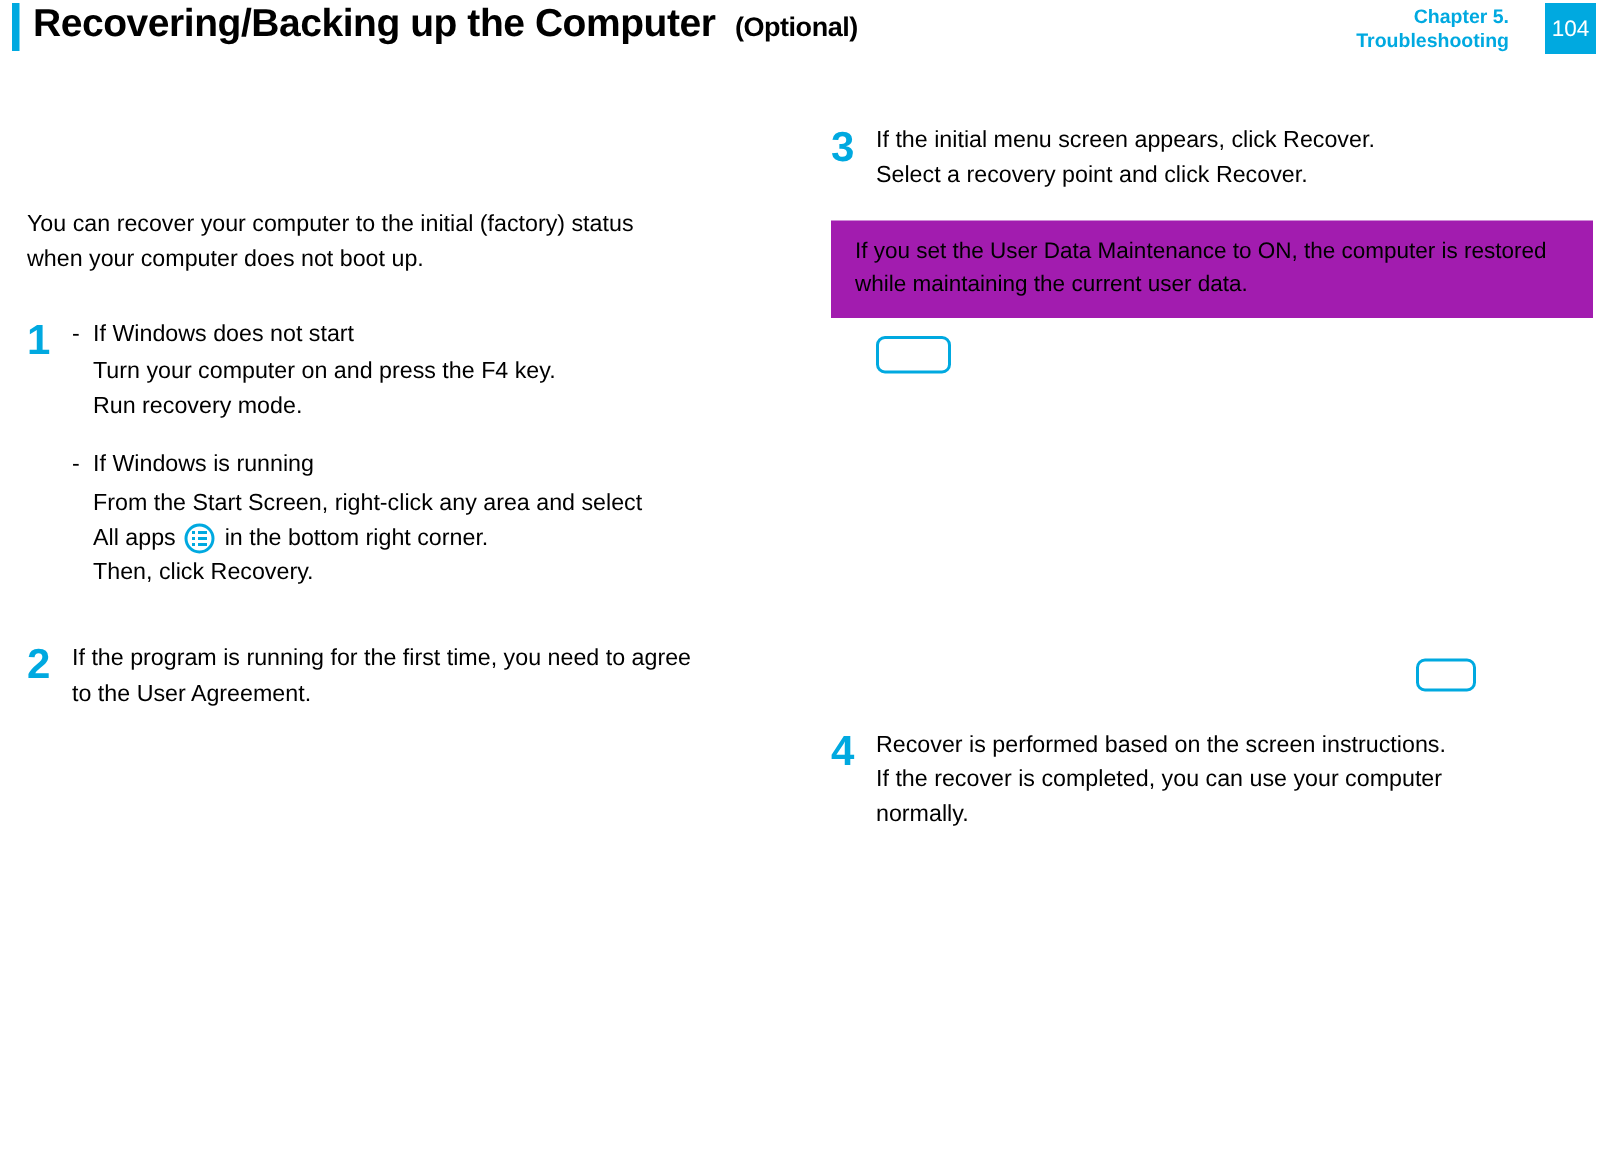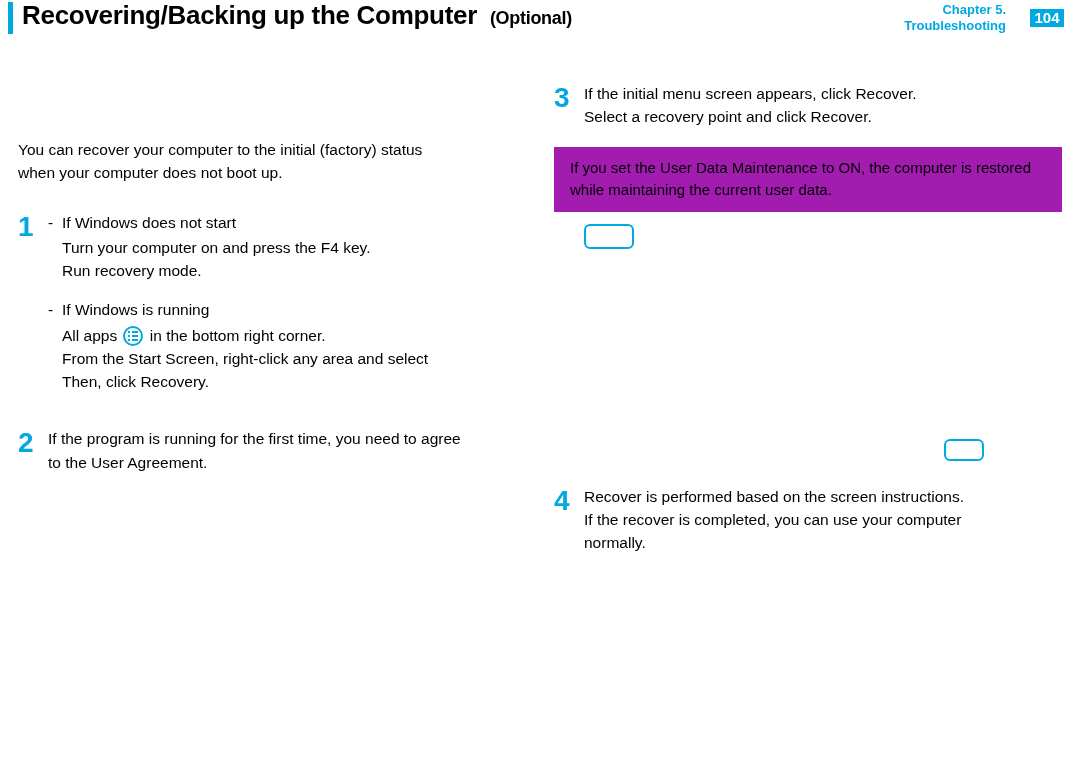--- a/index.html
+++ b/index.html
@@ -59,24 +59,24 @@
   }
   .chapter-block {
     text-align: right;
     color: var(--cyan);
     font-weight: 700;
     font-size: 13px;
     line-height: 1.2;
   }
   .page-num {
     width: 34px;
-    height: 18px;
+    height: 34px;
     background: var(--cyan);
     color: #fff;
-    font-weight: 700;
+    font-weight: 400;
     font-size: 15px;
     display: flex;
     align-items: center;
     justify-content: center;
   }
 
   
   .body {
     position: absolute;
     left: 18px;
@@ -232,38 +232,38 @@
                 <span>Turn your computer on and press the </span><span class="bold">F4</span><span> key.</span>
               </div>
               <div>Run recovery mode.</div>
             </div>
           </div>
 
           <div class="sub-item" style="margin-top:14px;">
             <div class="dash">-</div>
             <div class="sub-body">
               <div class="sub-title">If Windows is running</div>
+              <div>
+                <span>From the </span><span class="bold">Start Screen</span><span>, right-click any area and select</span>
+              </div>
               <div>
                 <span class="bold">All apps</span>
                 <span class="allapps-icon">
                   <span class="allapps-inner">
                     <span class="dot r1"></span>
                       <span class="line r1"></span>
                     <span class="dot r2"></span>
                       <span class="line r2"></span>
                     <span class="dot r3"></span>
                       <span class="line r3"></span>
                   </span>
                 </span>
                 <span> in the bottom right corner.</span>
               </div>
               <div>
-                <span>From the </span><span class="bold">Start Screen</span><span>, right-click any area and select</span>
-              </div>
-              <div>
                 <span>Then, click </span><span class="bold">Recovery</span><span>.</span>
               </div>
             </div>
           </div>
 
         </div>
       </div>
 
       <div class="step">
         <div class="step-num">2</div>

